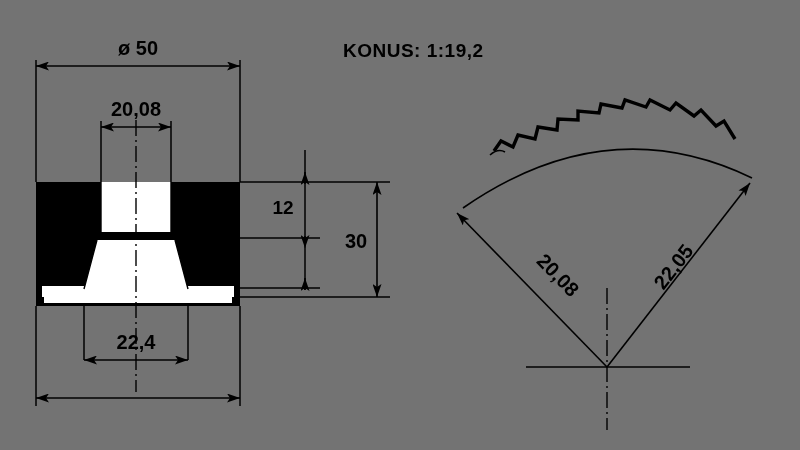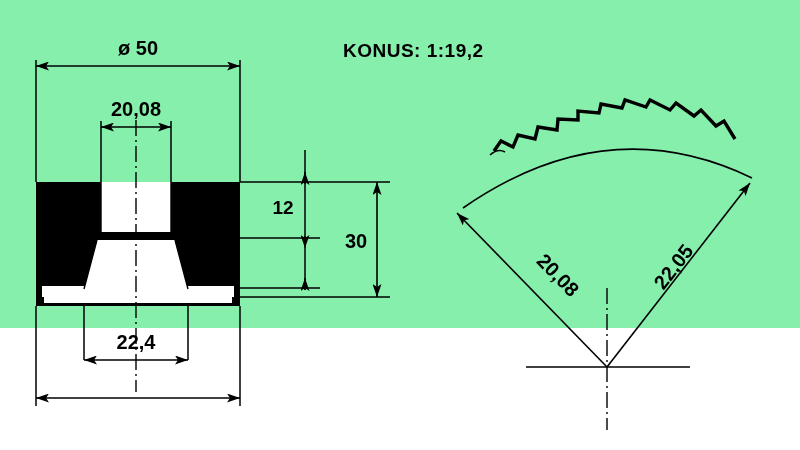--- a/index.html
+++ b/index.html
@@ -9,22 +9,22 @@
   }
   body {
     width: 800px;
     height: 450px;
     overflow: hidden;
     font-family: "Liberation Sans", sans-serif;
   }
   #drawing-root {
     position: relative;
     width: 800px;
-    height: 328px;
-    background: #86efac;
+    height: 450px;
+    background: #737373;
   }
   svg.sheet {
     position: absolute;
     left: 0;
     top: 0;
     width: 800px;
     height: 450px;
     display: block;
   }
   .dimtext {

